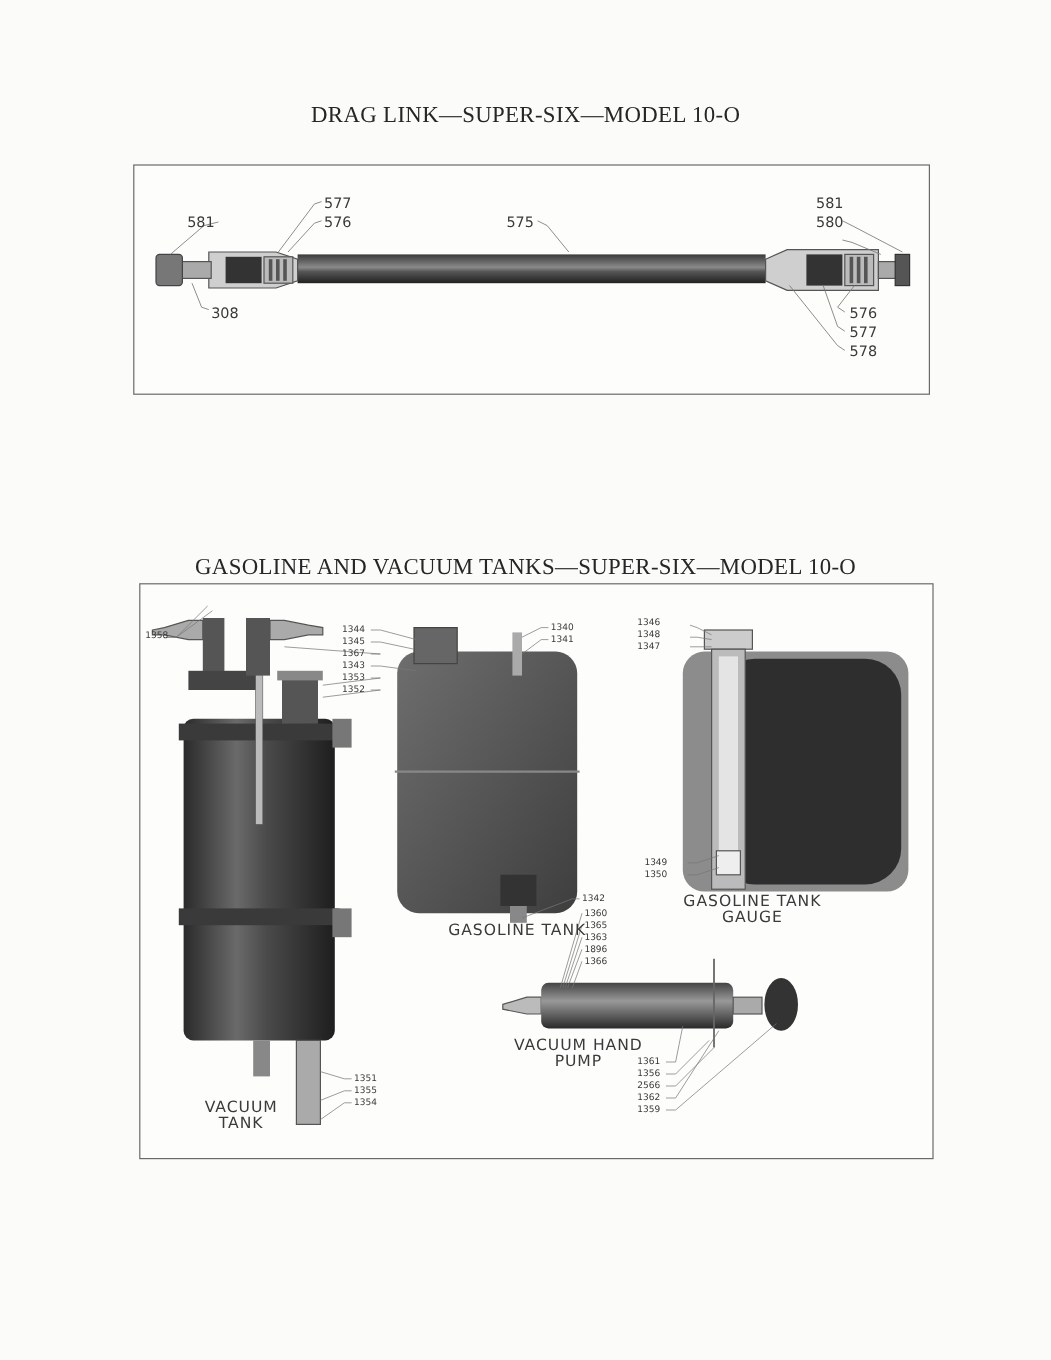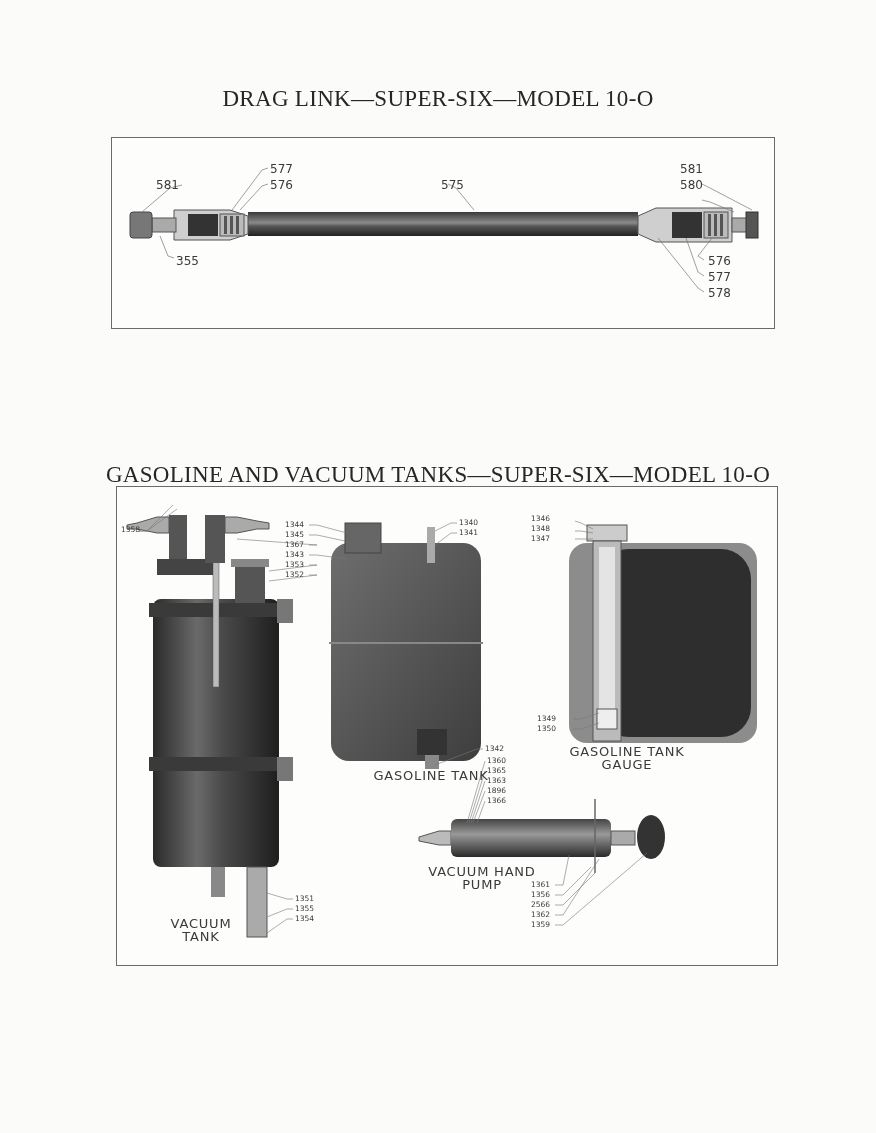--- a/index.html
+++ b/index.html
@@ -1,19 +1,19 @@
 <!DOCTYPE html>
 <html><head>
 <meta charset="utf-8">
 <style>
   html, body { margin:0; padding:0; }
   body { width:876px; height:1133px; background:#fbfbf9; position:relative; overflow:hidden;
          font-family:"DejaVu Serif", serif; color:#2a2a2a; }
   .title { position:absolute; left:0; width:876px; text-align:center;
-           font-family:"Liberation Serif", serif; font-size:23px; letter-spacing:0.3px; color:#262626; }
+           font-family:"Liberation Serif", serif; font-size:19px; letter-spacing:0.3px; color:#262626; }
   .frame { position:absolute; border:1.3px solid #6a6a6a; background:#fdfdfc; }
   .lbl { position:absolute; font-family:"DejaVu Sans", sans-serif; font-size:12px; color:#3a3a3a; white-space:nowrap; }
   .lbl.sm { font-size:7.5px; }
   .cap { position:absolute; font-family:"DejaVu Sans", sans-serif; font-size:13px; color:#3a3a3a;
          letter-spacing:0.8px; text-align:center; line-height:13px; }
   svg { position:absolute; left:0; top:0; }
 </style>
 </head>
 <body>
 
@@ -59,22 +59,22 @@
       <path d="M590 46 L598 50 L640 72"></path>
       <path d="M590 62 L598 64 L622 74"></path>
       <path d="M592 122 L586 118 L600 100"></path>
       <path d="M592 138 L586 134 L574 100"></path>
       <path d="M592 154 L586 150 L546 100"></path>
     </g>
   </svg>
   <div class="lbl" style="left:44px; top:40px;">581</div>
   <div class="lbl" style="left:158px; top:24px;">577</div>
   <div class="lbl" style="left:158px; top:40px;">576</div>
-  <div class="lbl" style="left:64px; top:116px;">355</div>
-  <div class="lbl" style="left:310px; top:40px;margin-left:19px;">575</div>
+  <div class="lbl" style="left:64px; top:116px;">308</div>
+  <div class="lbl" style="left:310px; top:40px;">575</div>
   <div class="lbl" style="left:568px; top:24px;">581</div>
   <div class="lbl" style="left:568px; top:40px;">580</div>
   <div class="lbl" style="left:596px; top:116px;">576</div>
   <div class="lbl" style="left:596px; top:132px;">577</div>
   <div class="lbl" style="left:596px; top:148px;">578</div>
 </div>
 
 <div class="title" style="top:438px;margin-top:24px;">GASOLINE AND VACUUM TANKS—SUPER-SIX—MODEL 10-O</div>
 
 <div class="frame" style="left:116px; top:486px; width:660px; height:478px;">

